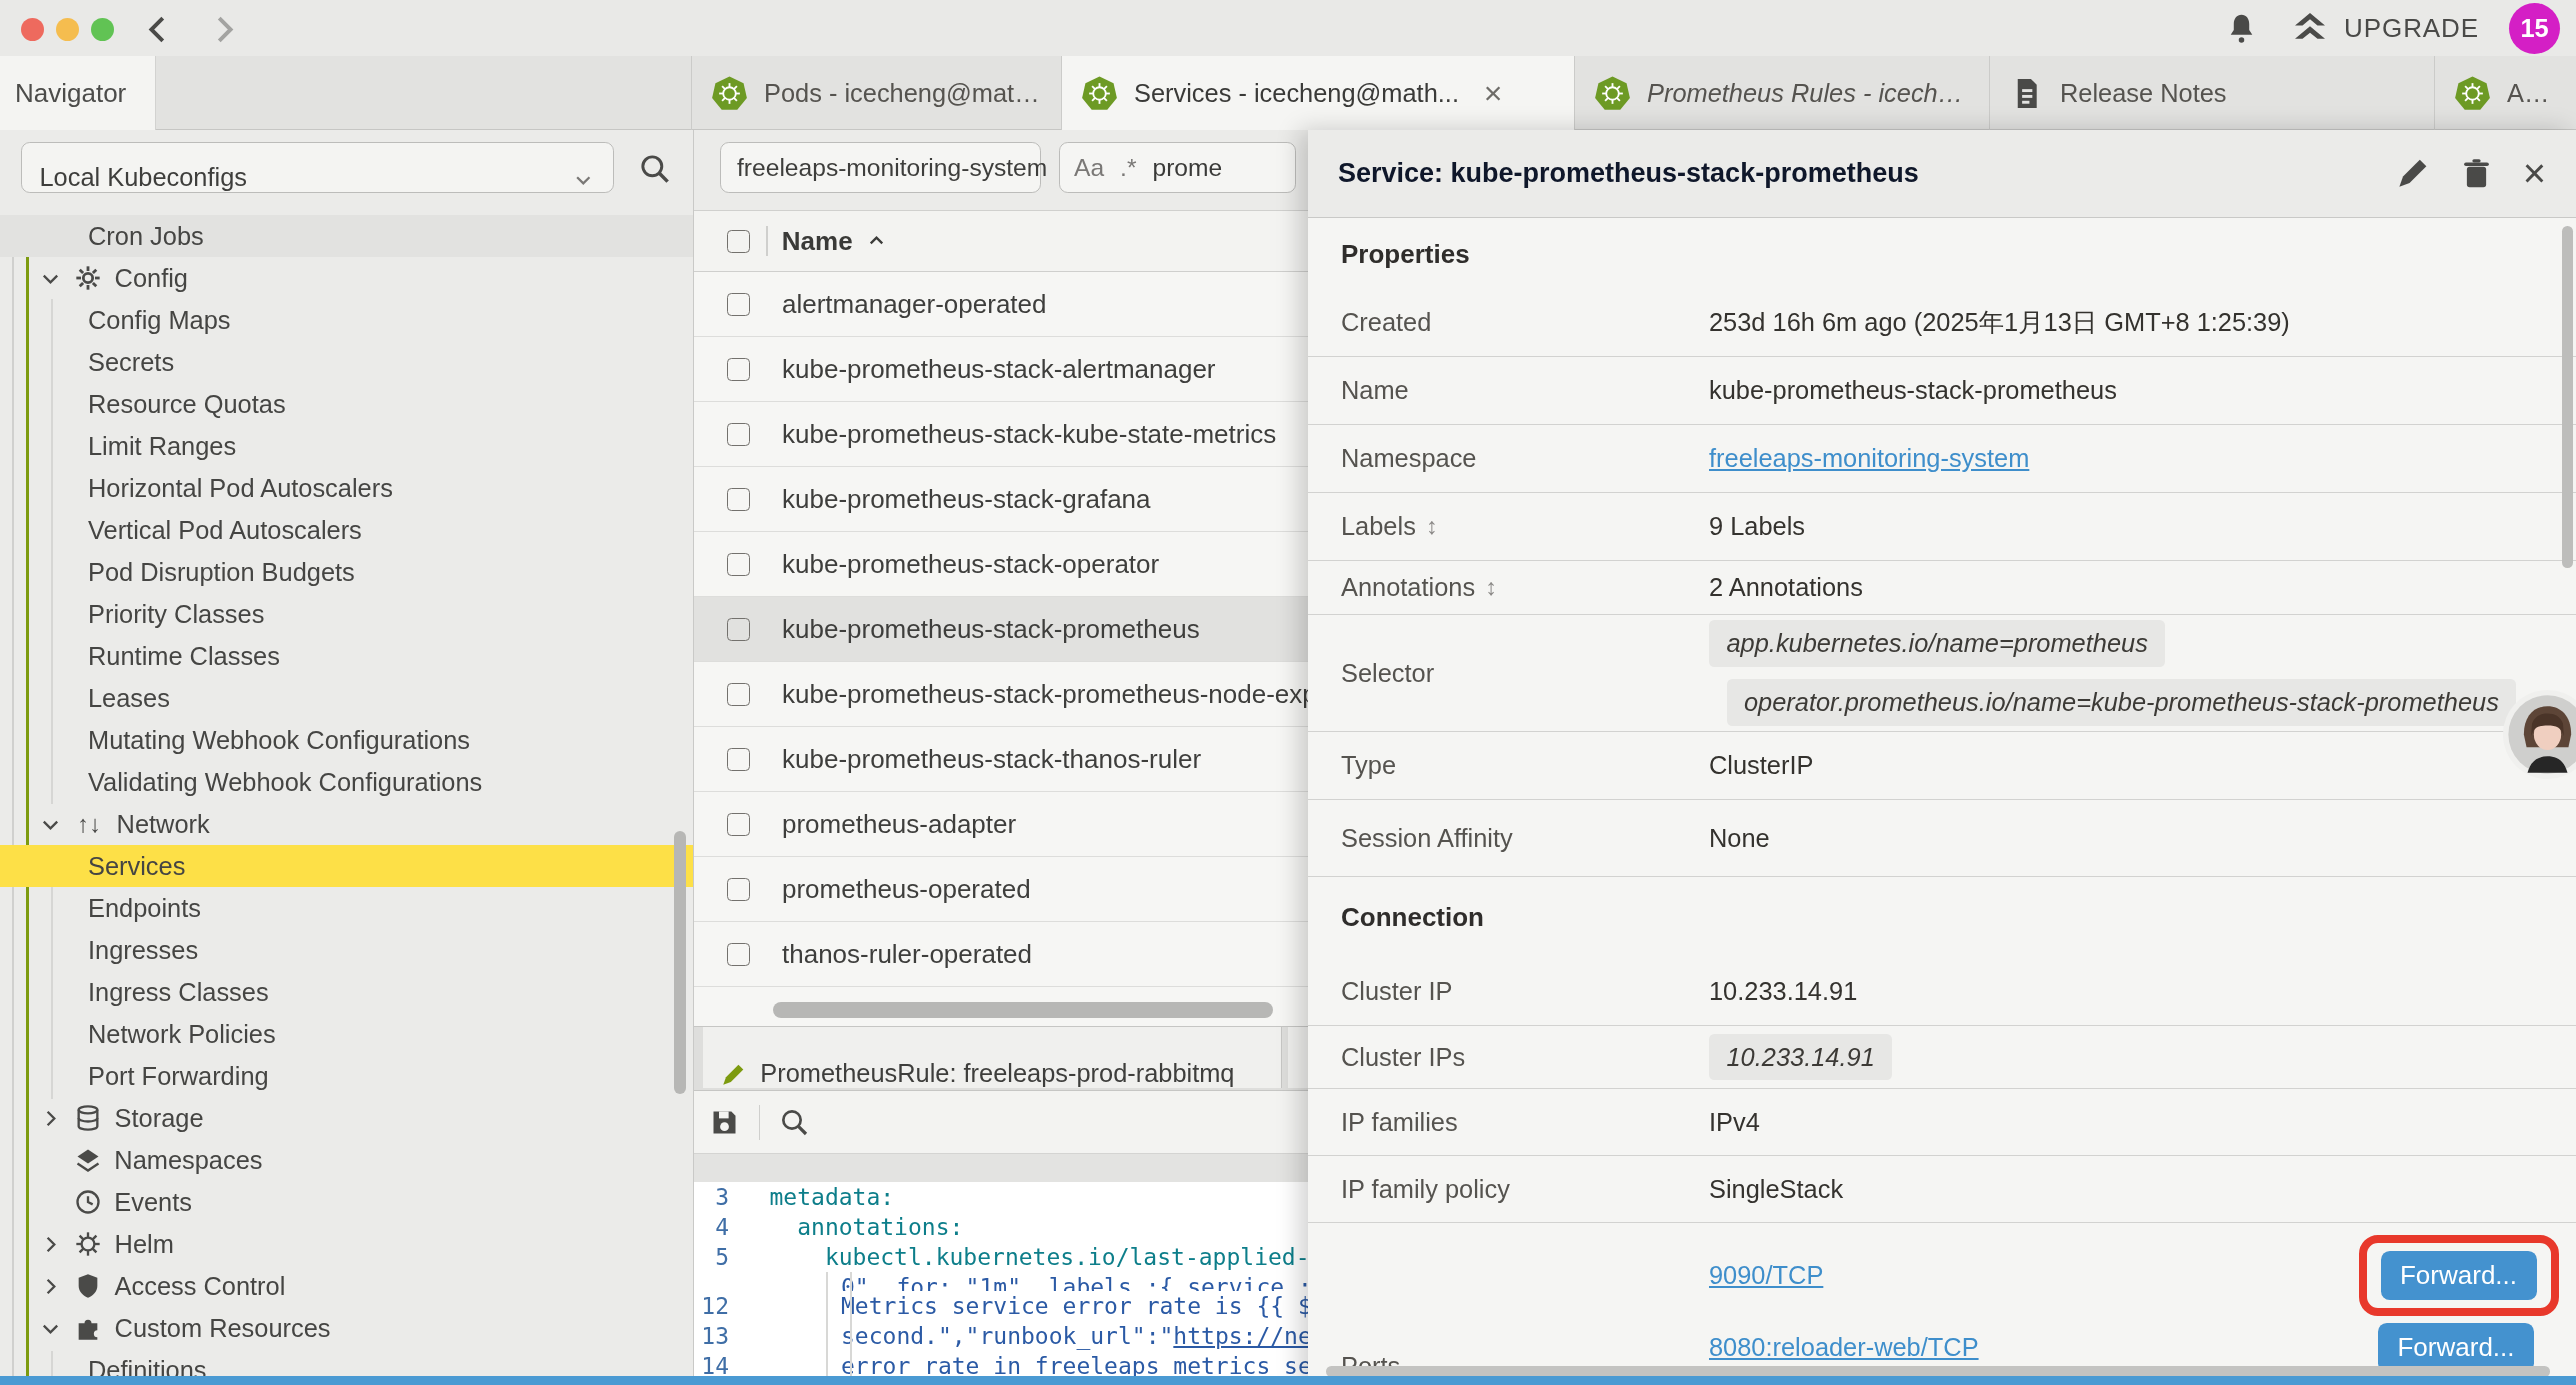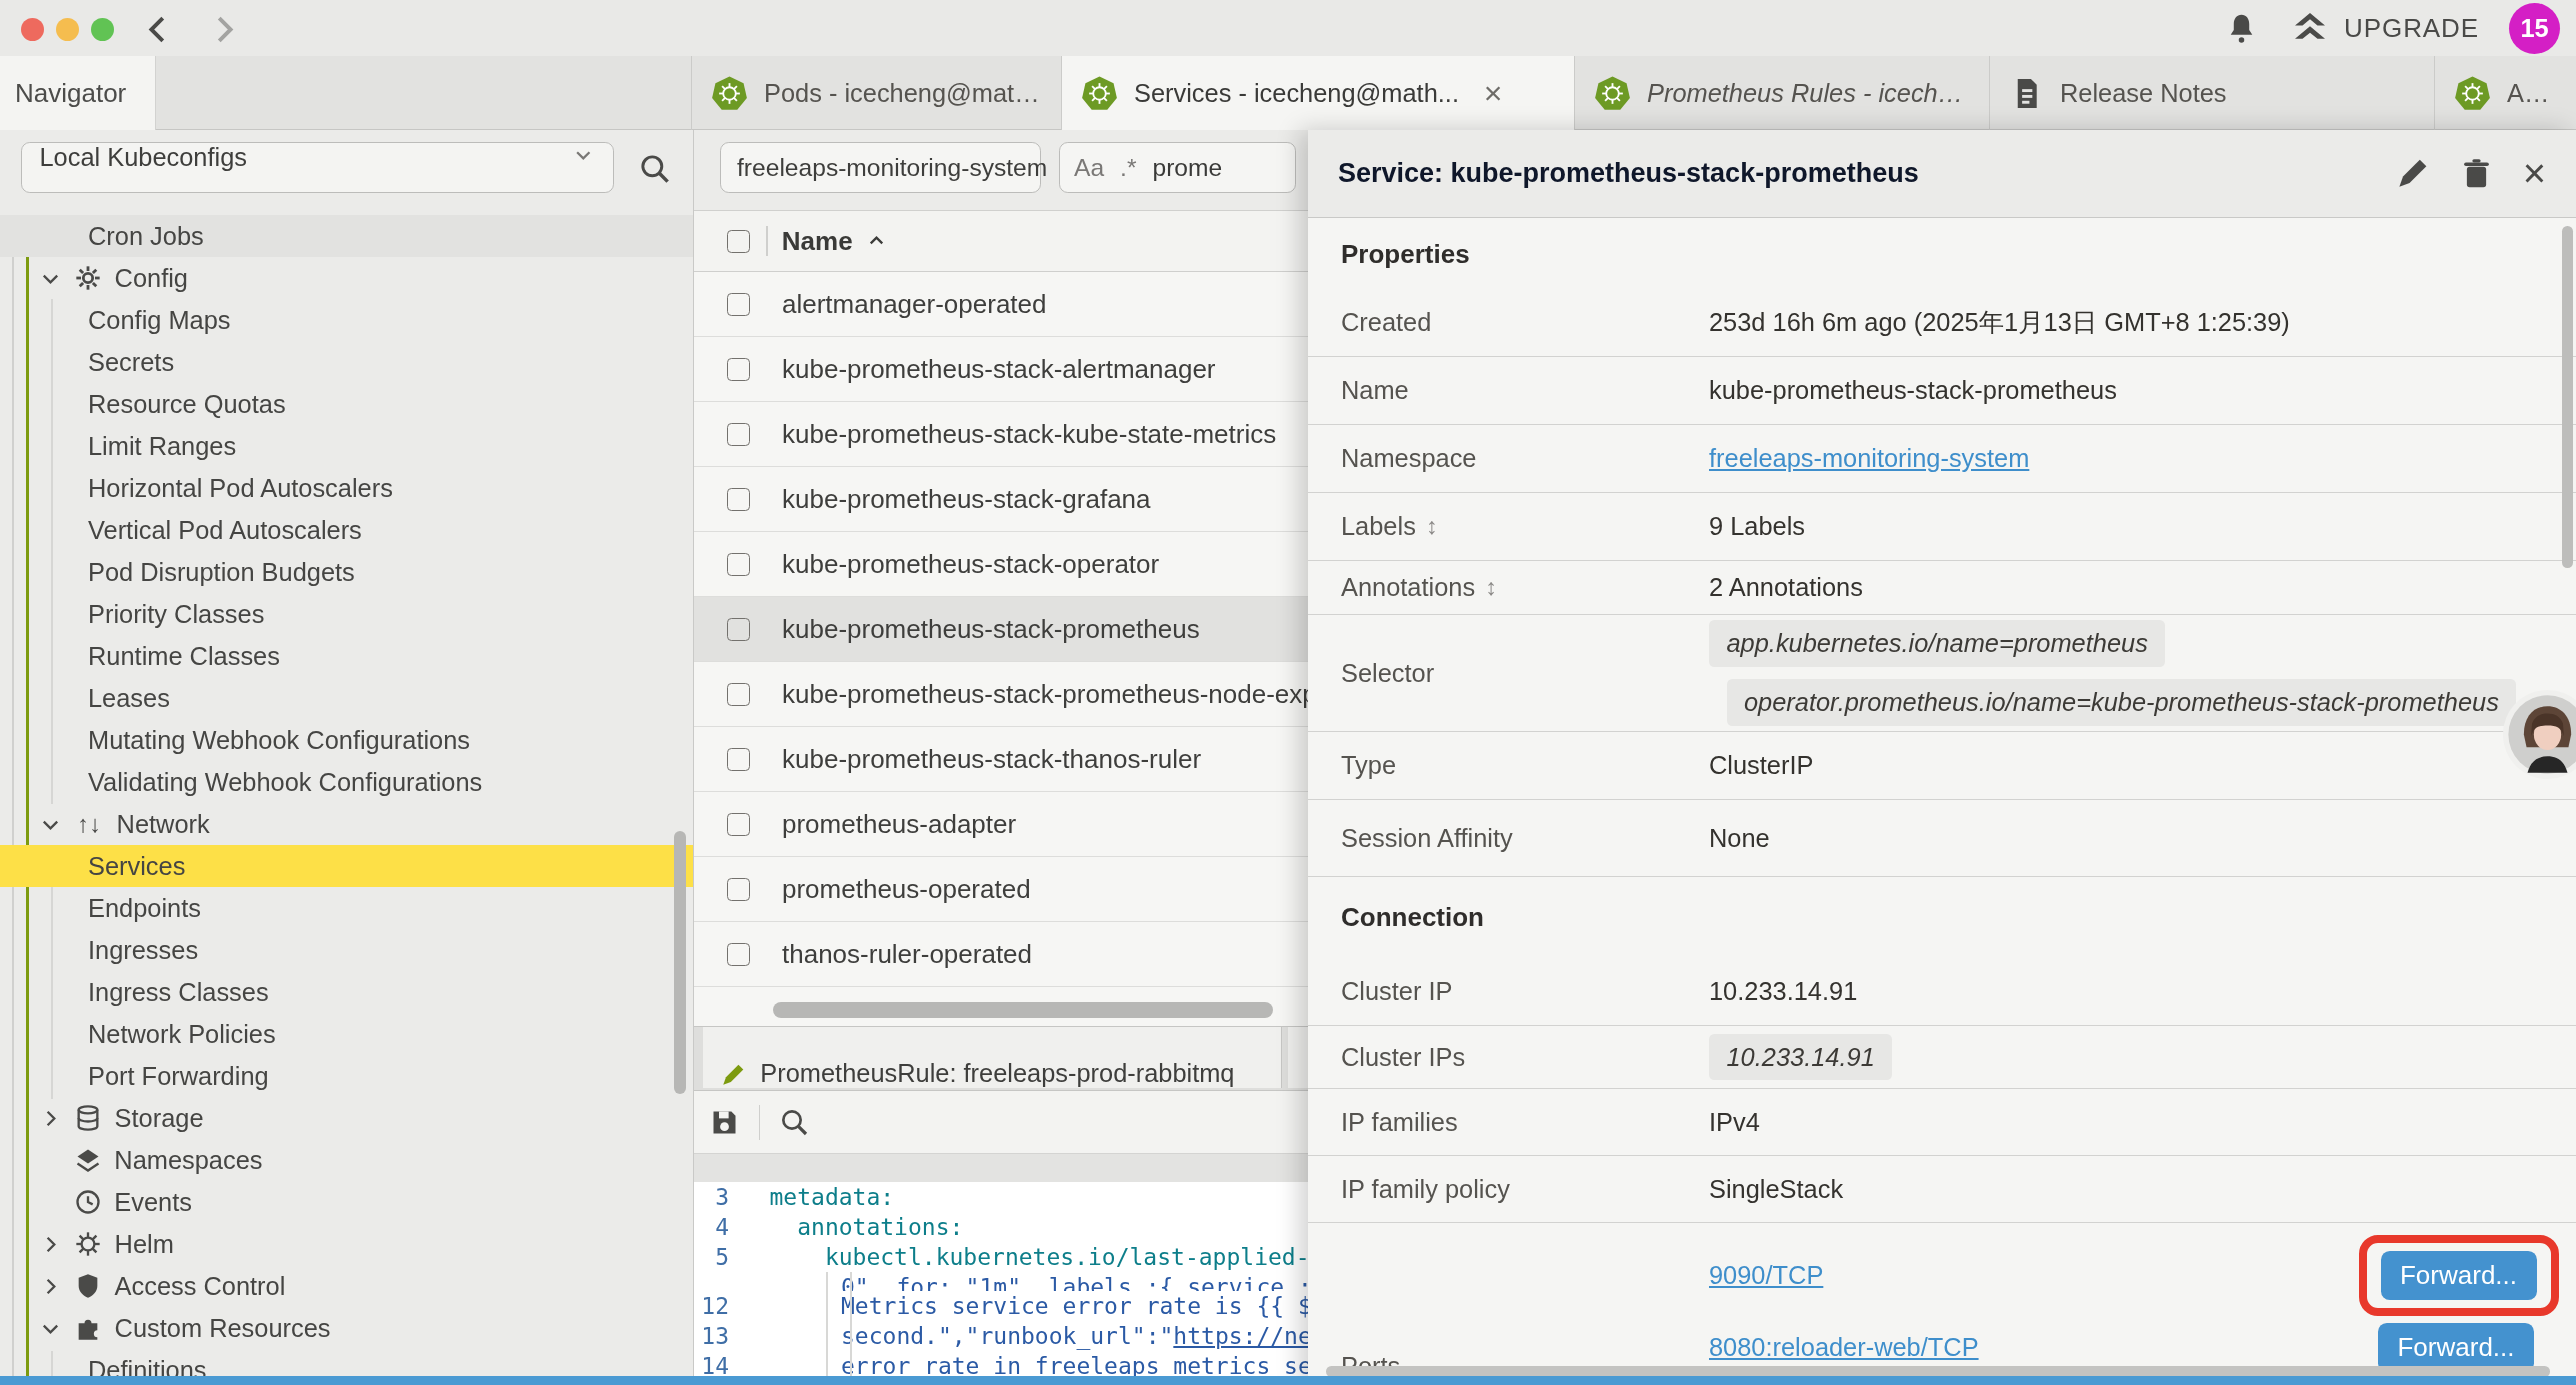--- a/index.html
+++ b/index.html
@@ -20,21 +20,21 @@
   .navtab { position:absolute; left:0; top:0; width:156px; height:74px; background:#f4f4f2; border-right:1.8px solid #d2d2d0; display:flex; align-items:center; padding-left:15px; font-size:26px; color:#4c4c4a; }
   .tab { position:absolute; top:0; height:74px; display:flex; align-items:center; gap:16px; padding:0 19px; font-size:25.4px; color:#55534f; border-left:1.8px solid #cbcbc9; overflow:hidden; white-space:nowrap; }
   .tab.active { background:#f5f5f3; color:#3a3a38; border-left:1.8px solid #cbcbc9; }
   .tab .lbl { overflow:hidden; text-overflow:ellipsis; }
   .tab .close { font-size:32px; color:#6e6c68; margin-left:8.8px; }
   .it { font-style:italic; }
   .k8s { width:37px; height:37px; flex:none; }
 
   
   .sidebar { position:absolute; top:130px; left:0; width:693px; height:1256px; background:#ebebe9; overflow:hidden; }
-  .kubeselect { position:absolute; left:21px; top:12.3px; width:593px; height:51px; border:1.8px solid #bcbcba; border-radius:8.8px; background:#f4f4f2; display:flex; align-items:flex-start; padding:0 17.5px; font-size:25.4px; color:#3e3e3c; }
+  .kubeselect { position:absolute; left:21px; top:12.3px; width:593px; height:51px; border:1.8px solid #bcbcba; border-radius:8.8px; background:#f4f4f2; display:flex; align-items:flex-end; padding:0 17.5px; font-size:25.4px; color:#3e3e3c; }
   .kubeselect .chevd { margin-left:auto; }
   .side-search { position:absolute; left:637px; top:21px; }
   .tree { position:absolute; top:85px; left:0; right:0; bottom:0; overflow:hidden; }
   .tree .edge { position:absolute; left:12.3px; top:0; bottom:0; width:1.8px; background:#d0d0ce; }
   .tree .accent { position:absolute; left:26px; top:0; bottom:0; width:2.6px; background:#7d9b10; }
   .tree .guide { position:absolute; left:51px; width:1.8px; background:#d6d6d4; }
   .trow { height:42px; display:flex; align-items:center; font-size:25.4px; color:#454543; white-space:nowrap; position:relative; }
   .trow.child { padding-left:88px; }
   .trow.group { padding-left:39px; gap:12.3px; }
   .trow.item  { padding-left:74px; gap:12.3px; }

